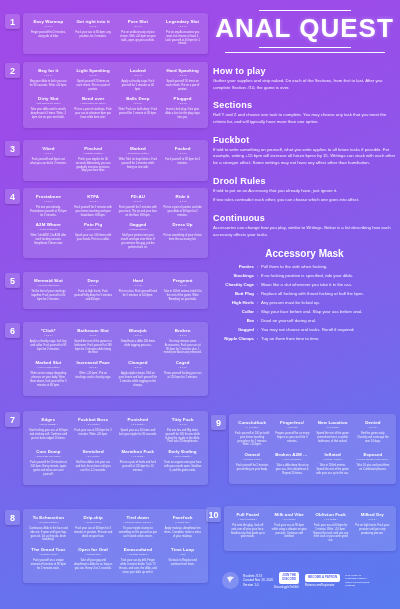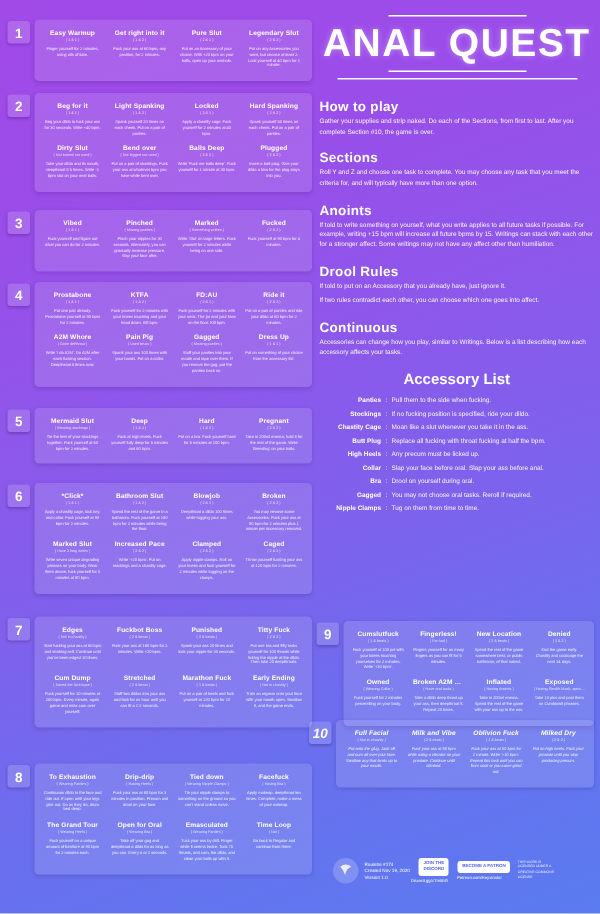--- a/index.html
+++ b/index.html
@@ -452,34 +452,34 @@
 
     <div class="blk">
       <h2>How to play</h2>
       <p>Gather your supplies and strip naked. Do each of the Sections, from first to last. After you complete Section #10, the game is over.</p>
     </div>
     <div class="blk">
       <h2>Sections</h2>
       <p>Roll Y and Z and choose one task to complete. You may choose any task that you meet the criteria for, and will typically have more than one option.</p>
     </div>
     <div class="blk">
-      <h2>Anoints</h2>
+      <h2>Fuckbot</h2>
       <p>If told to write something on yourself, what you write applies to all future tasks if possible. For example, writing +15 bpm will increase all future bpms by 15. Writings can stack with each other for a stronger affect. Some writings may not have any affect other than humiliation.</p>
     </div>
     <div class="blk">
       <h2>Drool Rules</h2>
       <p>If told to put on an Accessory that you already have, just ignore it.</p>
       <p>If two rules contradict each other, you can choose which one goes into affect.</p>
     </div>
     <div class="blk">
       <h2>Continuous</h2>
       <p>Accessories can change how you play, similar to Writings. Below is a list describing how each accessory affects your tasks.</p>
     </div>
 
-    <div class="acc-title">Accessory List</div>
+    <div class="acc-title">Accessory Mask</div>
     <div>
       <div class="acc-row">
           <div class="acc-name">Panties</div>
           <div class="acc-colon">:</div>
           <div class="acc-desc">Pull them to the side when fucking.</div>
         </div>
       <div class="acc-row">
           <div class="acc-name">Stockings</div>
           <div class="acc-colon">:</div>
           <div class="acc-desc">If no fucking position is specified, ride your dildo.</div>
@@ -565,21 +565,21 @@
           </div>
         <div class="cell">
             <div class="t">Exposed</div>
             <div class="s">( Having Stealth Mask, specified )</div>
             <div class="d">Take 10 pics and post them on Cumblowit phrases.</div>
           </div>
       </div>
     </div>
   </div>
 
-  <div class="section" style="left:206px;top:480px;width:190px;font-style:italic;">
+  <div class="section" style="left:206px;top:506px;width:190px;">
     <div class="sec-num">10</div>
     <div class="sec-body">
       <div class="row">
         <div class="cell">
             <div class="t">Full Facial</div>
             <div class="s">( Not in chastity )</div>
             <div class="d">Put onto the glug. Jack off and cum all over your face. Swallow any that lands up to your mouth.</div>
           </div>
         <div class="cell">
             <div class="t">Milk and Vibe</div>

